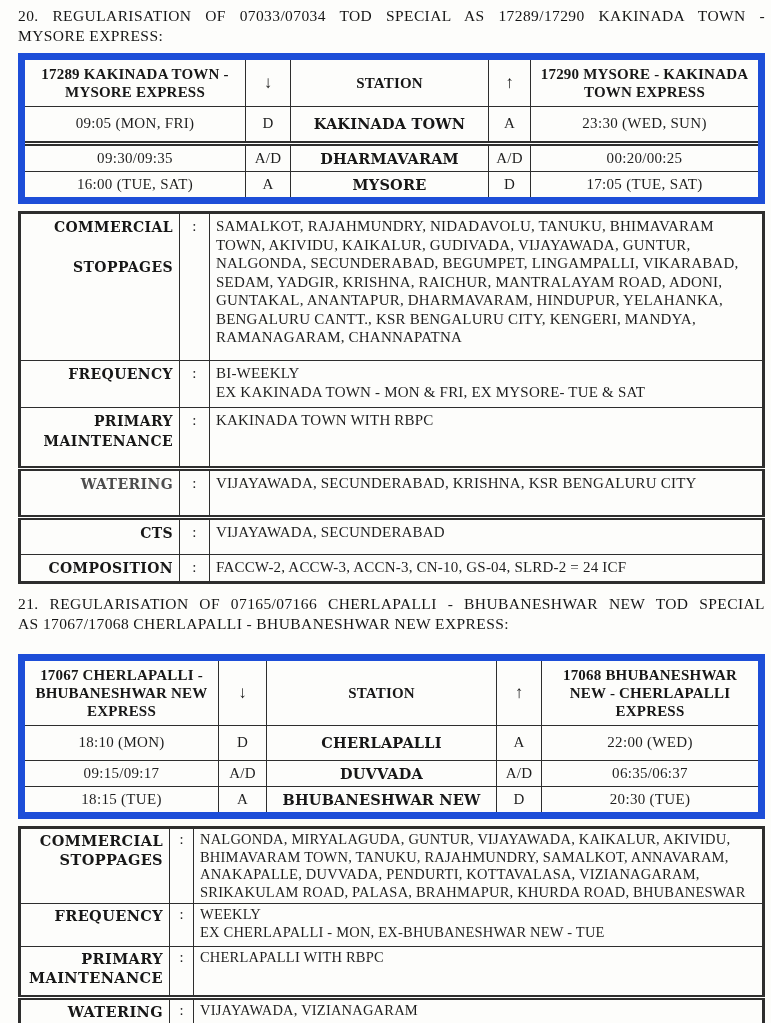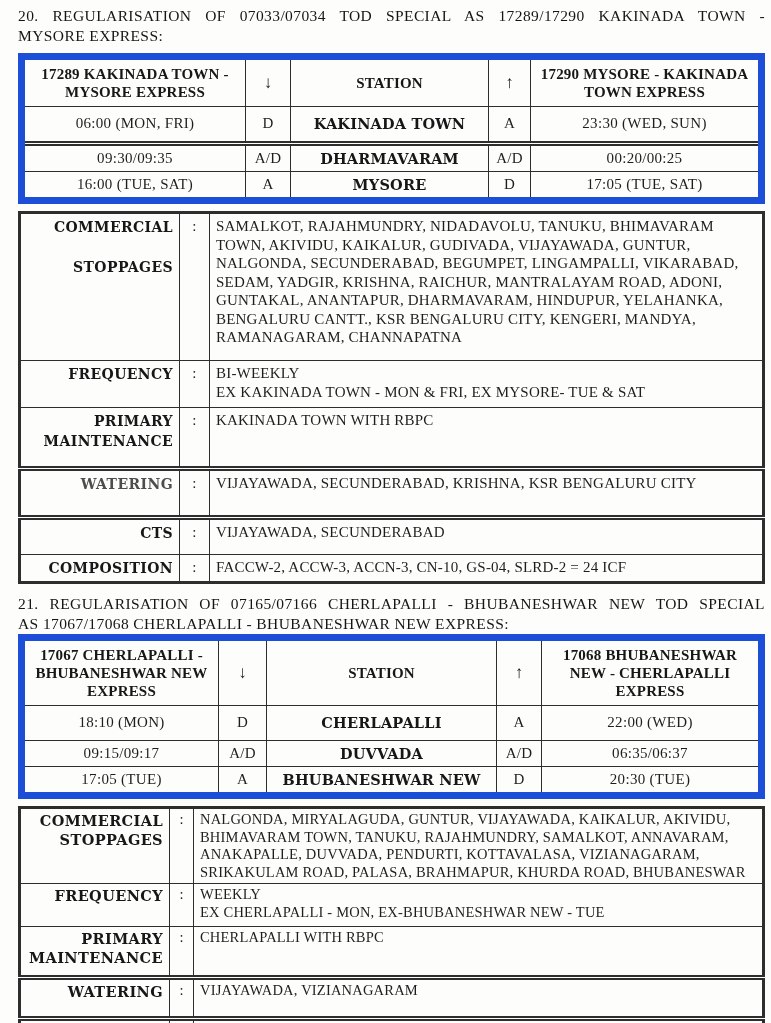--- a/index.html
+++ b/index.html
@@ -85,21 +85,21 @@
   .dt td.val { white-space:pre-line; }
   .dt tr.dbl td { border-top:5px double #2e2e2e; }
 
   .sec20 .dt { margin-bottom:10px; }
   .sec20 .r-stoppages td { height:140px; }
   .sec20 .r-frequency td { height:40px; }
   .sec20 .r-primary td { height:52px; }
   .sec20 .r-watering td { height:38px; }
   .sec20 .r-cts td { height:28px; }
 
-  .sec21 .heading { margin-bottom:0; }
+  .sec21 .heading { margin-bottom:20px; }
   .sec21 .dt td { font-size:14.5px; line-height:17.5px; padding-top:2px; padding-bottom:2px; }
   .sec21 .dt td.lbl { line-height:19px; }
   .sec21 .r-frequency td { height:38px; }
   .sec21 .r-primary td { height:44px; }
   .sec21 .r-watering td { height:32px; }
 </style>
 </head>
 <body>
 
 <div class="page">
@@ -122,21 +122,21 @@
         <tr>
           <th>17289 KAKINADA TOWN - MYSORE EXPRESS</th>
           <th class="arrow">↓</th>
           <th>STATION</th>
           <th class="arrow">↑</th>
           <th>17290 MYSORE - KAKINADA TOWN EXPRESS</th>
         </tr>
       </thead>
       <tbody>
         <tr class="tall">
-          <td>06:00 (MON, FRI)</td>
+          <td>09:05 (MON, FRI)</td>
           <td>D</td>
           <td class="station">KAKINADA TOWN</td>
           <td>A</td>
           <td>23:30 (WED, SUN)</td>
         </tr>
         <tr class="dbl">
           <td>09:30/09:35</td>
           <td>A/D</td>
           <td class="station">DHARMAVARAM</td>
           <td>A/D</td>
@@ -229,21 +229,21 @@
           <td>22:00 (WED)</td>
         </tr>
         <tr>
           <td>09:15/09:17</td>
           <td>A/D</td>
           <td class="station">DUVVADA</td>
           <td>A/D</td>
           <td>06:35/06:37</td>
         </tr>
         <tr>
-          <td>17:05 (TUE)</td>
+          <td>18:15 (TUE)</td>
           <td>A</td>
           <td class="station">BHUBANESHWAR NEW</td>
           <td>D</td>
           <td>20:30 (TUE)</td>
         </tr>
       </tbody>
     </table>
 
     <table class="dt">
       <colgroup>

